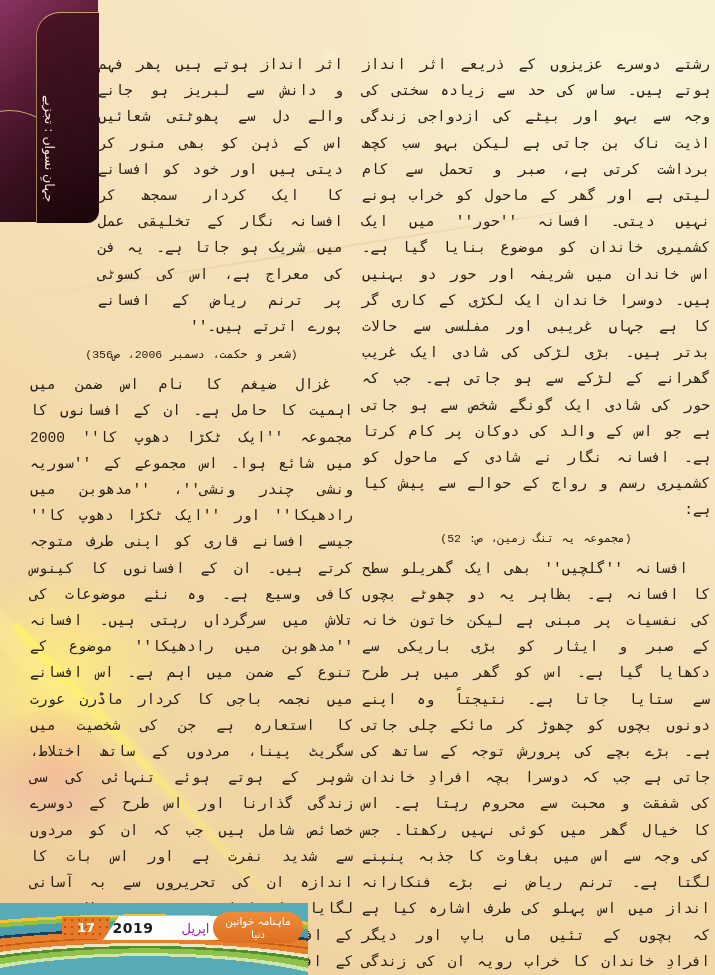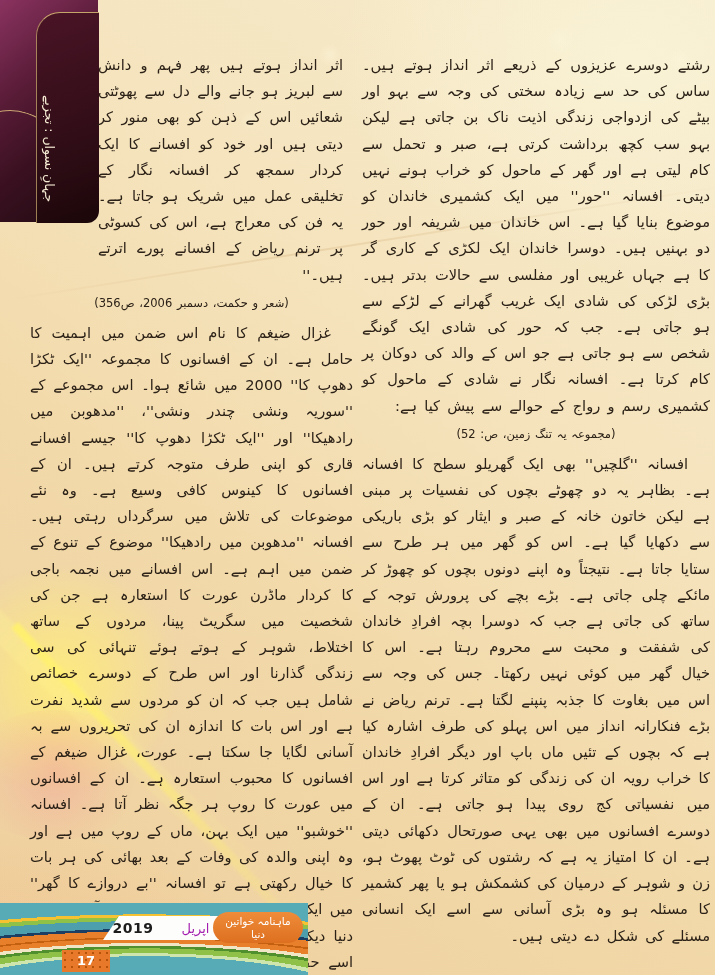--- a/index.html
+++ b/index.html
@@ -65,21 +65,21 @@
     position:absolute;left:34px;top:84px;height:130px;width:30px;
     writing-mode:vertical-rl;
     color:#f6ecd4;font-size:12.5px;letter-spacing:1px;line-height:30px;
     text-align:center;
   }
   
   .col{position:absolute;top:52px;color:#2b2117;direction:rtl;
     font-size:14.6px;line-height:26.2px;text-align:justify;word-spacing:2.5px;}
   .col-right{left:362px;width:348px;}
   .col-left{left:30px;width:323px;}
-  .col p{margin:0 0 4px 0;}
+  .col p{margin:0 0 4px 0;font-family:Liberation Mono, monospace;}
   .indent{text-indent:22px;}
   .quote{margin:2px 26px 4px 30px !important;}
   .quote-top-left{margin:0 10px 4px 68px !important;}
   .cite{font-size:11.5px;text-align:center;word-spacing:1px;margin:0 0 6px 0 !important;line-height:22px;}
   
   .footer-art{
     position:absolute;left:0;top:903px;width:308px;height:72px;overflow:hidden;
     background:
       radial-gradient(ellipse 145% 135% at 47% 140%,
         #57abb7 0 49%,
@@ -90,21 +90,21 @@
         #e8802b 62.5% 67%,
         #c2600f 67% 68.5%,
         #e8802b 68.5% 74.5%,
         #1c3e63 74.5% 77%,
         #4d9fae 77% 85%,
         #8fc048 85% 89%,
         #f5c331 89% 92%,
         #57abb7 92% 100%);
   }
   .pg-box{
-    position:absolute;left:62px;top:950px;width:48px;height:22px;
+    position:absolute;left:62px;top:917px;width:48px;height:22px;
     background:
       radial-gradient(circle 1.3px at 3px 3px, #b55309 55%, rgba(0,0,0,0) 60%),
       #e8792a;
     background-size:7px 7px, auto;
     color:#fff;font-weight:bold;font-size:13px;line-height:22px;text-align:center;
     font-family:"DejaVu Sans",sans-serif;
   }
   .year-box{
     position:absolute;left:103px;top:916px;width:116px;height:24px;background:#fdfdfb;
     clip-path:polygon(16px 0, 100% 0, 100% 100%, 0 100%);

